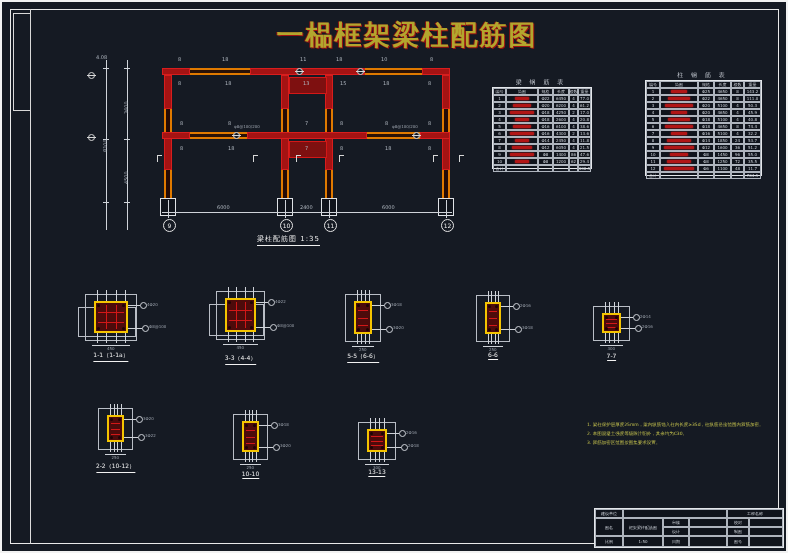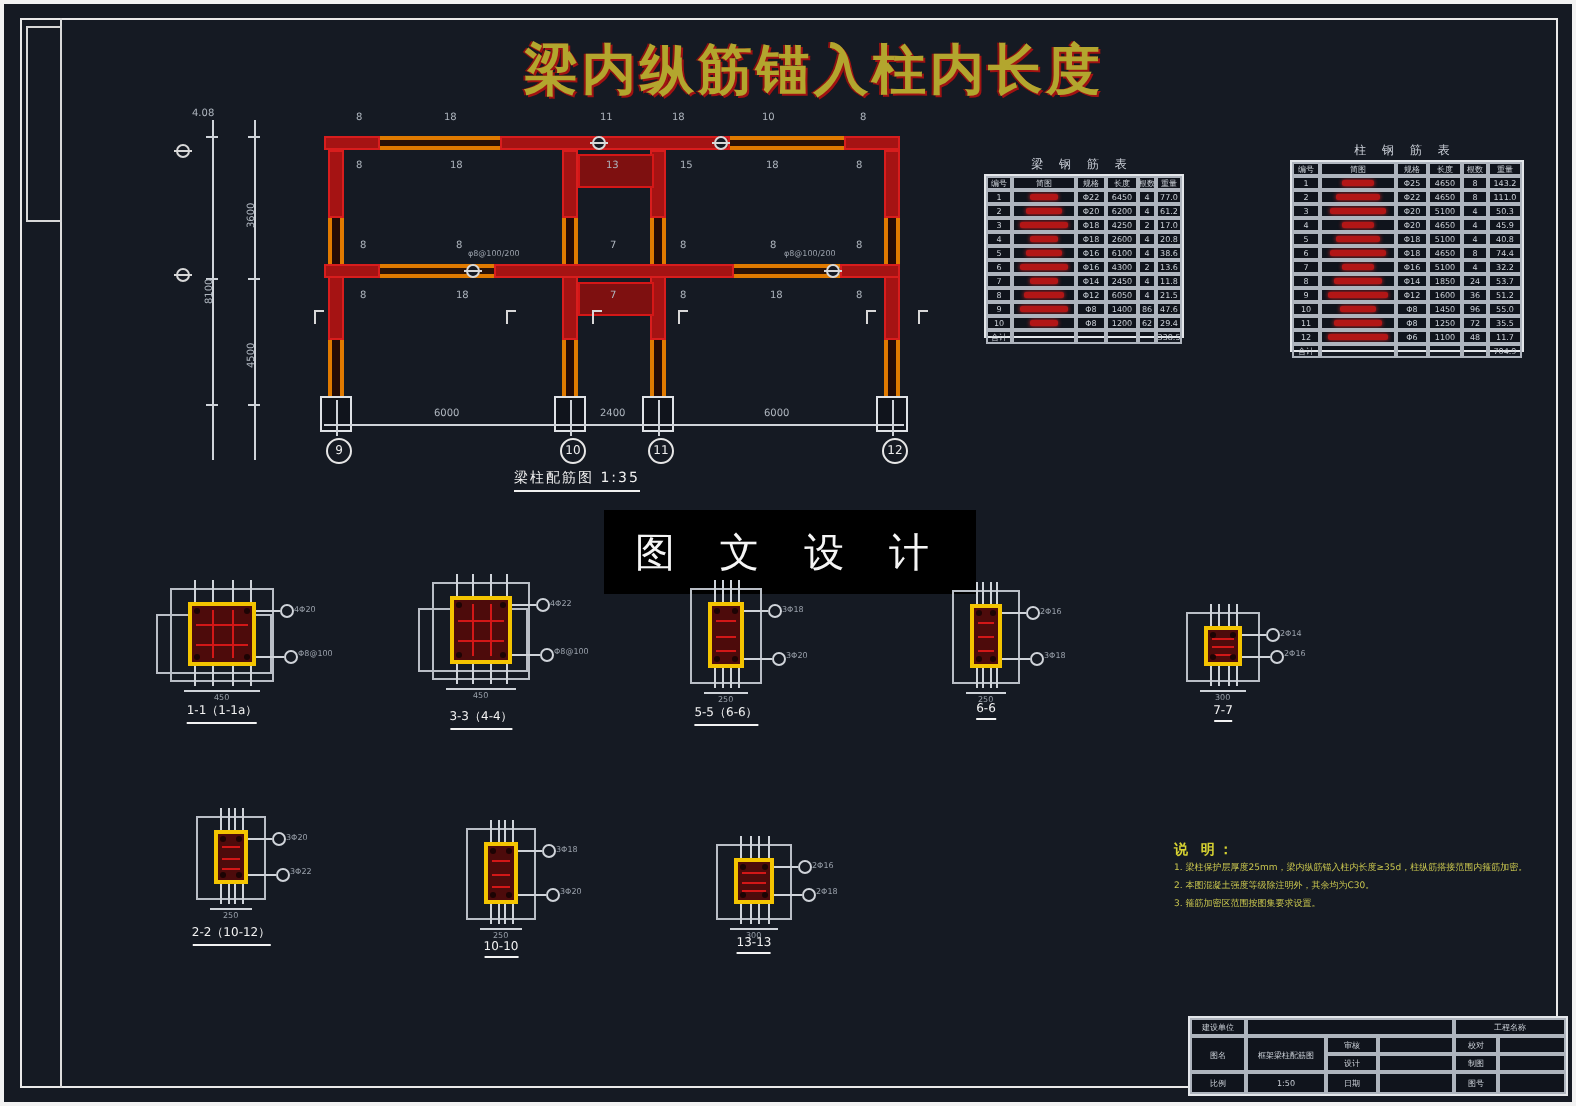--- a/index.html
+++ b/index.html
@@ -68,21 +68,21 @@
 </style>
 </head>
 <body>
 
 <div id="canvas">
 
   <div class="abs sheet-frame"></div>
   <div class="abs bind-line"></div>
   <div class="abs rev-strip"></div>
 
-  <div class="abs sheet-title">梁内纵筋锚入柱内长度</div>
+  <div class="abs sheet-title">一榀框架梁柱配筋图</div>
 
   <div id="frame-drawing">
       <div class="abs col" style="left: 162px; top: 66px; height: 132px;"></div>
       <div class="abs col-red" style="left: 162px; top: 73px; height: 34px;"></div>
       <div class="abs col-red" style="left: 162px; top: 130px; height: 38px;"></div>
       <div class="abs footing" style="left: 158px; top: 196px; width: 14px; height: 16px;"></div>
       <div class="abs col" style="left: 279px; top: 66px; height: 132px;"></div>
       <div class="abs col-red" style="left: 279px; top: 73px; height: 34px;"></div>
       <div class="abs col-red" style="left: 279px; top: 130px; height: 38px;"></div>
       <div class="abs footing" style="left: 275px; top: 196px; width: 14px; height: 16px;"></div>
@@ -426,23 +426,20 @@
           <div class="td">合计</div>
           <div class="td"></div>
           <div class="td"></div>
           <div class="td"></div>
           <div class="td"></div>
           <div class="td">704.9</div>
         </div>
       </div>
     </div>
 
-  <div class="abs watermark">
-    <span>图 文 设 计</span>
-  </div>
 
   <div id="sections">
       <div class="sec-aux" style="left: 83px; top: 292px; width: 50px; height: 45px;"></div>
       <div class="sec-aux" style="left: 76px; top: 305px; width: 56px; height: 28px;"></div>
       <div class="sec-ext" style="left: 95px; top: 288px; height: 11px;"></div>
       <div class="sec-ext" style="left: 95px; top: 331px; height: 10px;"></div>
       <div class="sec-ext" style="left: 104.333px; top: 288px; height: 11px;"></div>
       <div class="sec-ext" style="left: 104.333px; top: 331px; height: 10px;"></div>
       <div class="sec-ext" style="left: 113.667px; top: 288px; height: 11px;"></div>
       <div class="sec-ext" style="left: 113.667px; top: 331px; height: 10px;"></div>
@@ -654,21 +651,20 @@
       <div class="abs microtext" style="left: 404px; top: 428px;">2Φ16</div>
       <div class="leader-line" style="left: 385px; top: 445px; width: 14px;"></div>
       <div class="leader-circ" style="left: 399px; top: 442px;"></div>
       <div class="abs microtext" style="left: 406px; top: 441px;">2Φ18</div>
       <div class="abs dim-line" style="left: 363px; top: 462px; width: 24px;"></div>
       <div class="abs microtext" style="left: 371px; top: 463px;">300</div>
       <div class="sec-caption" style="left: 375px; top: 466px;">13-13</div>
     </div>
 
   <div class="abs" style="left:585px;top:418px;width:190px;">
-    <div class="notes-head">说 明：</div>
     <div id="notes-items">
         <div class="notes-item">1. 梁柱保护层厚度25mm，梁内纵筋锚入柱内长度≥35d，柱纵筋搭接范围内箍筋加密。</div>
         <div class="notes-item">2. 本图混凝土强度等级除注明外，其余均为C30。</div>
         <div class="notes-item">3. 箍筋加密区范围按图集要求设置。</div>
       </div>
   </div>
 
   <div class="abs tblock">
     <div>建设单位</div>
     <div style="grid-column:2/5"></div>

